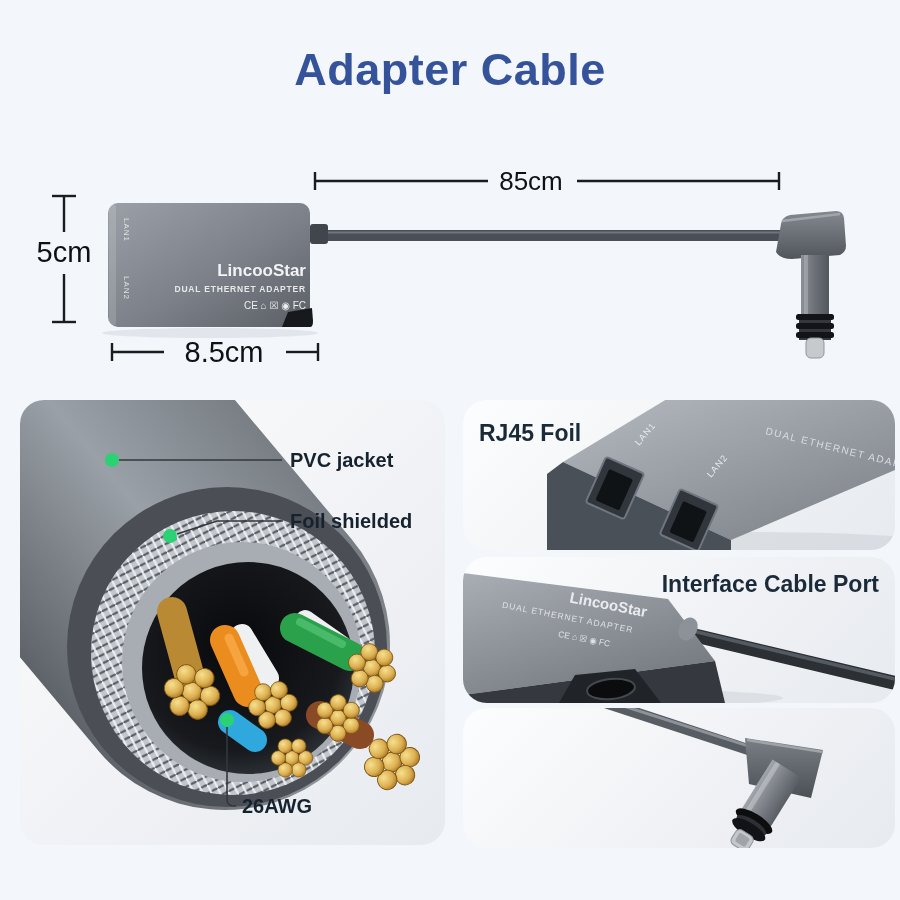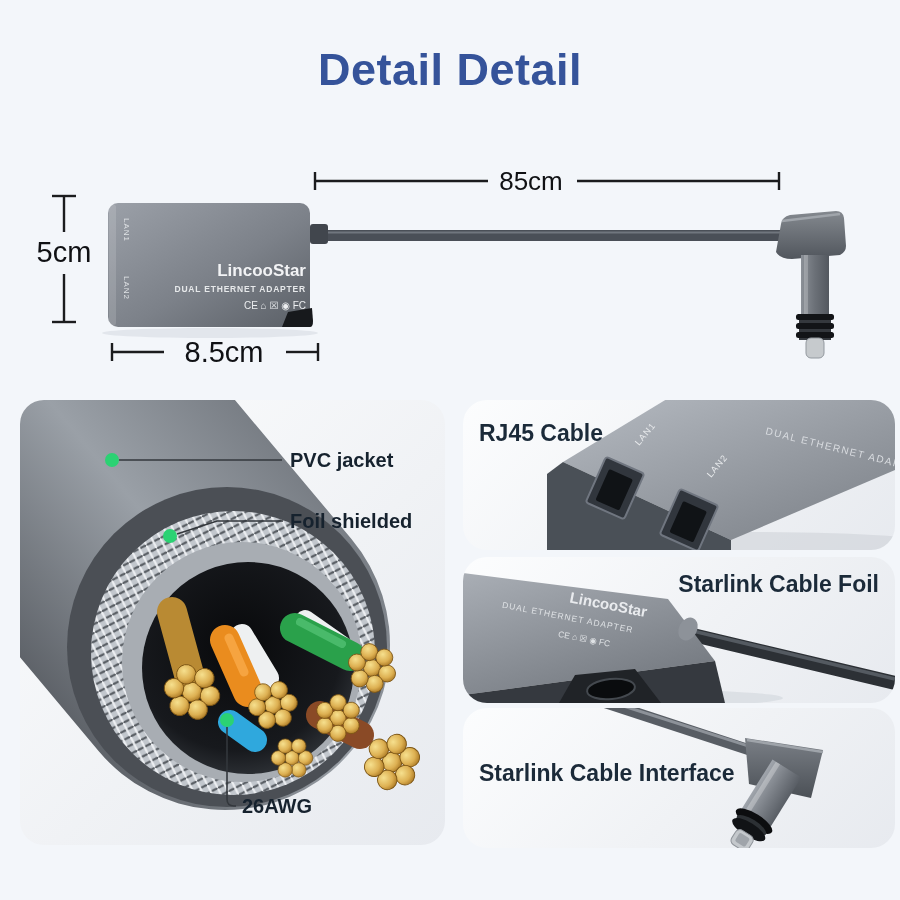--- a/index.html
+++ b/index.html
@@ -30,21 +30,21 @@
   #card-rj45 .card-label{left:16px;top:20px;}
   #card-port .card-label{right:16px;top:14px;}
   #card-iface .card-label{left:16px;top:52px;}
   svg text{font-family:"Liberation Sans", sans-serif;}
 </style>
 </head>
 <body>
 
 <div class="page">
 
-  <h1 class="title">Detail Detail</h1>
+  <h1 class="title">Adapter Cable</h1>
 
   <svg class="top-diagram" viewBox="0 150 900 245">
     <defs>
       <linearGradient id="adGrad" x1="0" y1="0" x2="1" y2="1">
         <stop offset="0" stop-color="#9ba0a8"></stop>
           <stop offset=".55" stop-color="#7c8189"></stop>
           <stop offset="1" stop-color="#5a5f66"></stop>
       </linearGradient>
       <linearGradient id="headGrad" x1="0" y1="0" x2="0" y2="1">
         <stop offset="0" stop-color="#84898f"></stop>
@@ -204,21 +204,21 @@
         <rect x="-13" y="-15" width="26" height="34" rx="2" fill="#101316"></rect>
       </g>
       <g transform="translate(226,120) rotate(24)">
         <rect x="-21" y="-25" width="42" height="50" rx="3" fill="#31363d" stroke="#707680" stroke-width="2"></rect>
         <rect x="-13" y="-15" width="26" height="34" rx="2" fill="#101316"></rect>
       </g>
       <text transform="translate(176,46) rotate(-50)" font-size="9" letter-spacing="1" fill="#e8eaec">LAN1</text>
       <text transform="translate(248,78) rotate(-50)" font-size="9" letter-spacing="1" fill="#e8eaec">LAN2</text>
       <text transform="translate(302,34) rotate(14)" font-size="10" letter-spacing="1.5" fill="#d9dce0">DUAL ETHERNET ADAPTER</text>
     </svg>
-    <div class="card-label">RJ45 Cable</div>
+    <div class="card-label">RJ45 Foil</div>
   </div>
 
   <div class="card" id="card-port">
     <svg viewBox="0 0 432 146">
       <defs>
         <linearGradient id="c2top" x1="0" y1="0" x2=".6" y2="1">
           <stop offset="0" stop-color="#a9aeb5"></stop>
             <stop offset="1" stop-color="#767b82"></stop>
         </linearGradient>
       </defs>
@@ -229,21 +229,21 @@
       <polygon points="0,138 252,104 262,146 0,146" fill="#35393f"></polygon>
       <polygon points="112,118 172,112 198,146 96,146" fill="#202327"></polygon>
       <ellipse cx="148" cy="132" rx="24" ry="10" transform="rotate(-6 148 132)" fill="#0a0c0e" stroke="#44494f" stroke-width="2"></ellipse>
       <ellipse cx="225" cy="72" rx="9" ry="12" transform="rotate(28 225 72)" fill="#8d9299"></ellipse>
       <g transform="rotate(11 130 60)">
         <text x="182" y="50" text-anchor="end" font-size="15" font-weight="bold" fill="#e9ebee">LincooStar</text>
         <text x="172" y="68" text-anchor="end" font-size="8.5" letter-spacing="1" fill="#dfe2e5">DUAL ETHERNET ADAPTER</text>
         <text x="152" y="86" text-anchor="end" font-size="8.5" fill="#dfe2e5">CE ⌂ ☒ ◉ FC</text>
       </g>
     </svg>
-    <div class="card-label">Starlink Cable Foil</div>
+    <div class="card-label">Interface Cable Port</div>
   </div>
 
   <div class="card" id="card-iface">
     <svg viewBox="0 0 432 140">
       <defs>
         <linearGradient id="c3head" x1="0" y1="0" x2="0" y2="1">
           <stop offset="0" stop-color="#7a7f86"></stop>
             <stop offset="1" stop-color="#4b5056"></stop>
         </linearGradient>
         <linearGradient id="c3barrel" x1="0" y1="0" x2="1" y2="0">
@@ -259,16 +259,15 @@
       <g transform="translate(308,86) rotate(32)">
         <rect x="-17" y="-30" width="34" height="58" fill="url(#c3barrel)"></rect>
         <rect x="-13" y="-30" width="5" height="58" fill="#ffffff" opacity=".28"></rect>
         <ellipse cx="0" cy="32" rx="21" ry="7.5" fill="#0c0d0f"></ellipse>
         <ellipse cx="0" cy="37" rx="17" ry="6" fill="#2c3034"></ellipse>
         <ellipse cx="0" cy="42" rx="19" ry="7" fill="#111316"></ellipse>
         <rect x="-10" y="46" width="20" height="17" rx="5" fill="#c4c8cc" stroke="#8f949a" stroke-width="1"></rect>
         <rect x="-6" y="49" width="12" height="10" rx="2" fill="#9fa4aa"></rect>
       </g>
     </svg>
-    <div class="card-label">Starlink Cable Interface</div>
   </div>
 
 </div>
 
 </body></html>

